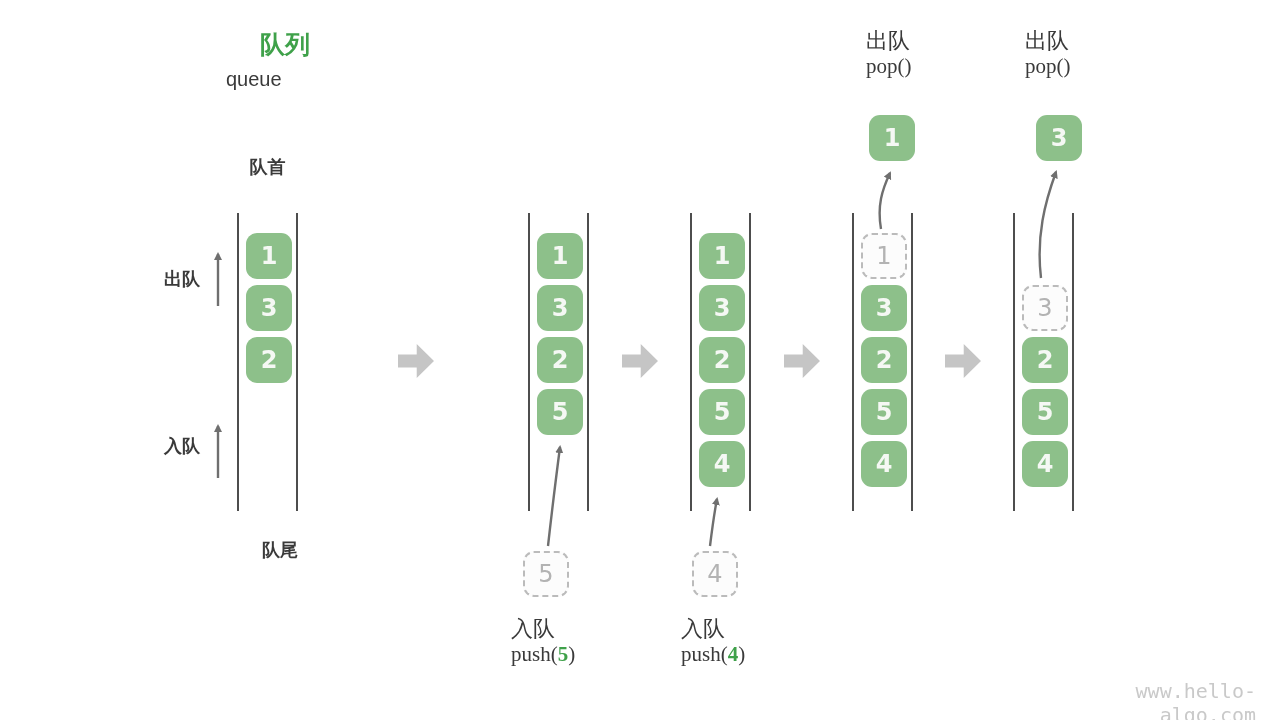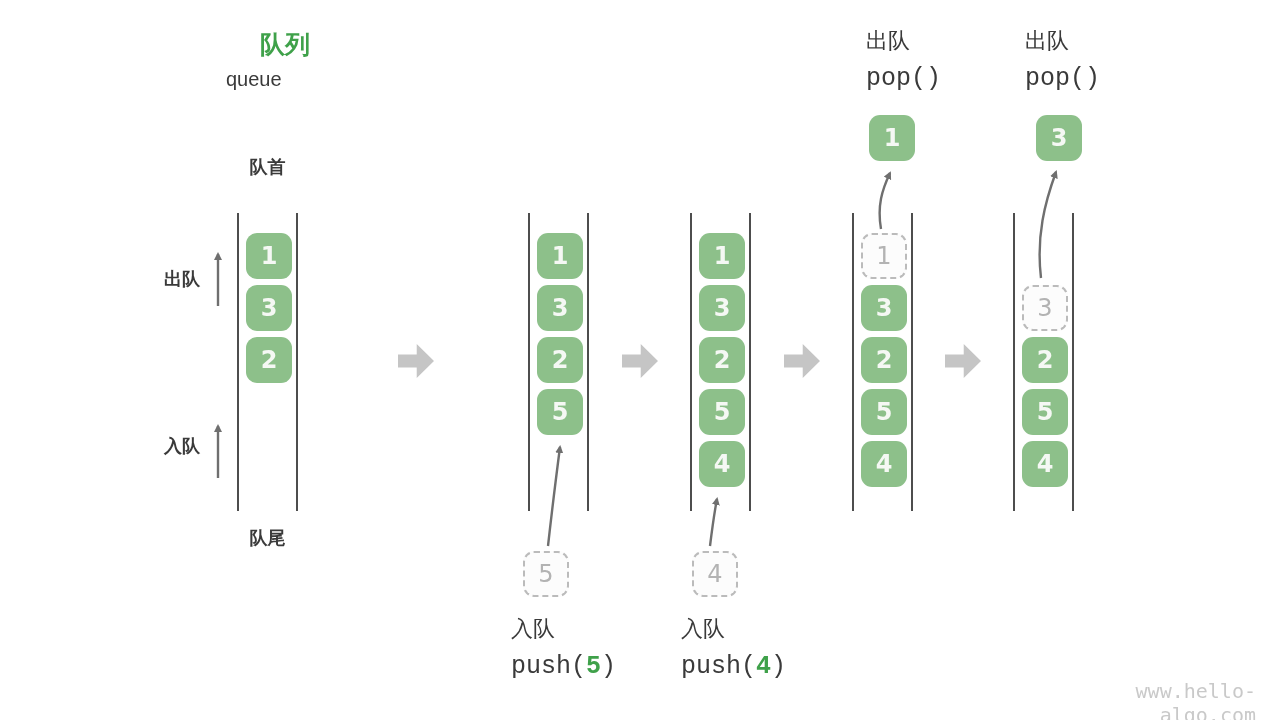--- a/index.html
+++ b/index.html
@@ -22,21 +22,21 @@
     font-family:"Liberation Sans",sans-serif;overflow:hidden;
   }
   
   .title-zh{position:absolute;left:226px;top:28px;width:84px;text-align:right;
     font-size:25px;font-weight:700;color:var(--accent-green)}
   .title-en{position:absolute;left:226px;top:68px;width:84px;text-align:left;
     font-size:20px;color:var(--ink)}
   
   .side{position:absolute;font-size:18px;font-weight:700;color:var(--ink)}
   .lbl-front{left:237px;top:155px;width:61px;text-align:center}
-  .lbl-rear{left:237px;top:526px;width:61px;text-align:center}
+  .lbl-rear{left:237px;top:538px;width:61px;text-align:right}
   .lbl-deq{left:136px;top:267px;width:64px;text-align:right}
   .lbl-enq{left:136px;top:434px;width:64px;text-align:right}
   
   .col{position:absolute;top:213px;width:61px;height:298px;
     border-left:2px solid var(--wall);border-right:2px solid var(--wall)}
   .cell{position:absolute;left:7px;width:46px;height:46px;border-radius:11px;
     display:flex;align-items:center;justify-content:center;
     font-family:"DejaVu Sans",sans-serif;font-size:24px;font-weight:700}
   .cell.solid{background:var(--box-green);color:var(--box-digit)}
   .cell.dashed{background:var(--dashed-fill);border:2px dashed var(--dashed-border);
@@ -48,21 +48,21 @@
     font-family:"DejaVu Sans",sans-serif;font-size:24px;font-weight:700}
   .chip.solid{background:var(--box-green);color:var(--box-digit)}
   .chip.dashed{background:var(--dashed-fill);border:2px dashed var(--dashed-border);
     color:var(--dashed-digit);font-weight:400}
   
   .barrow{position:absolute;top:344px;width:36px;height:34px;background:var(--block-arrow);
     clip-path:polygon(0 31%,52% 31%,52% 0,100% 50%,52% 100%,52% 69%,0 69%)}
   
   .op{position:absolute;color:var(--ink)}
   .op .zh{font-size:22px;line-height:1.2}
-  .op .code{font-family:Liberation Mono, monospace;font-size:25px;margin-top:10px}
+  .op .code{font-family:Liberation Serif, serif;font-size:21px;}
   .op .arg{color:var(--accent-green);font-weight:700}
   
   #arrows{position:absolute;left:0;top:0;width:1280px;height:720px;pointer-events:none}
   
   .watermark{position:absolute;left:1076px;top:679px;width:180px;text-align:right;
     font-family:"DejaVu Sans Mono",monospace;font-size:20px;color:var(--watermark)}
 </style>
 </head>
 <body>
 

